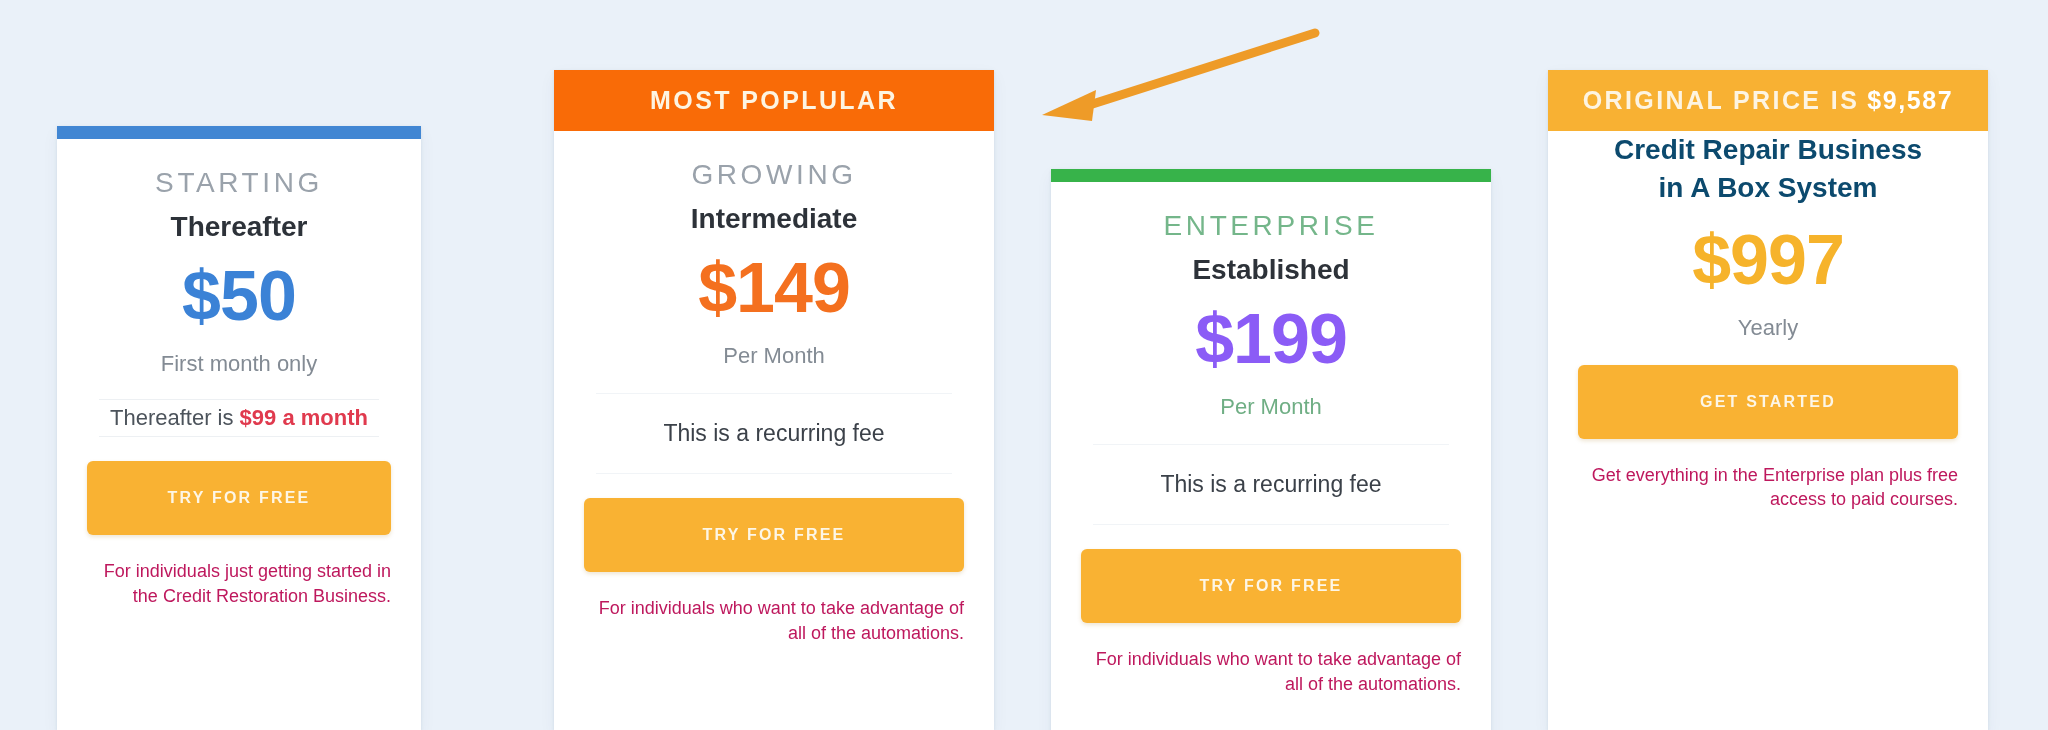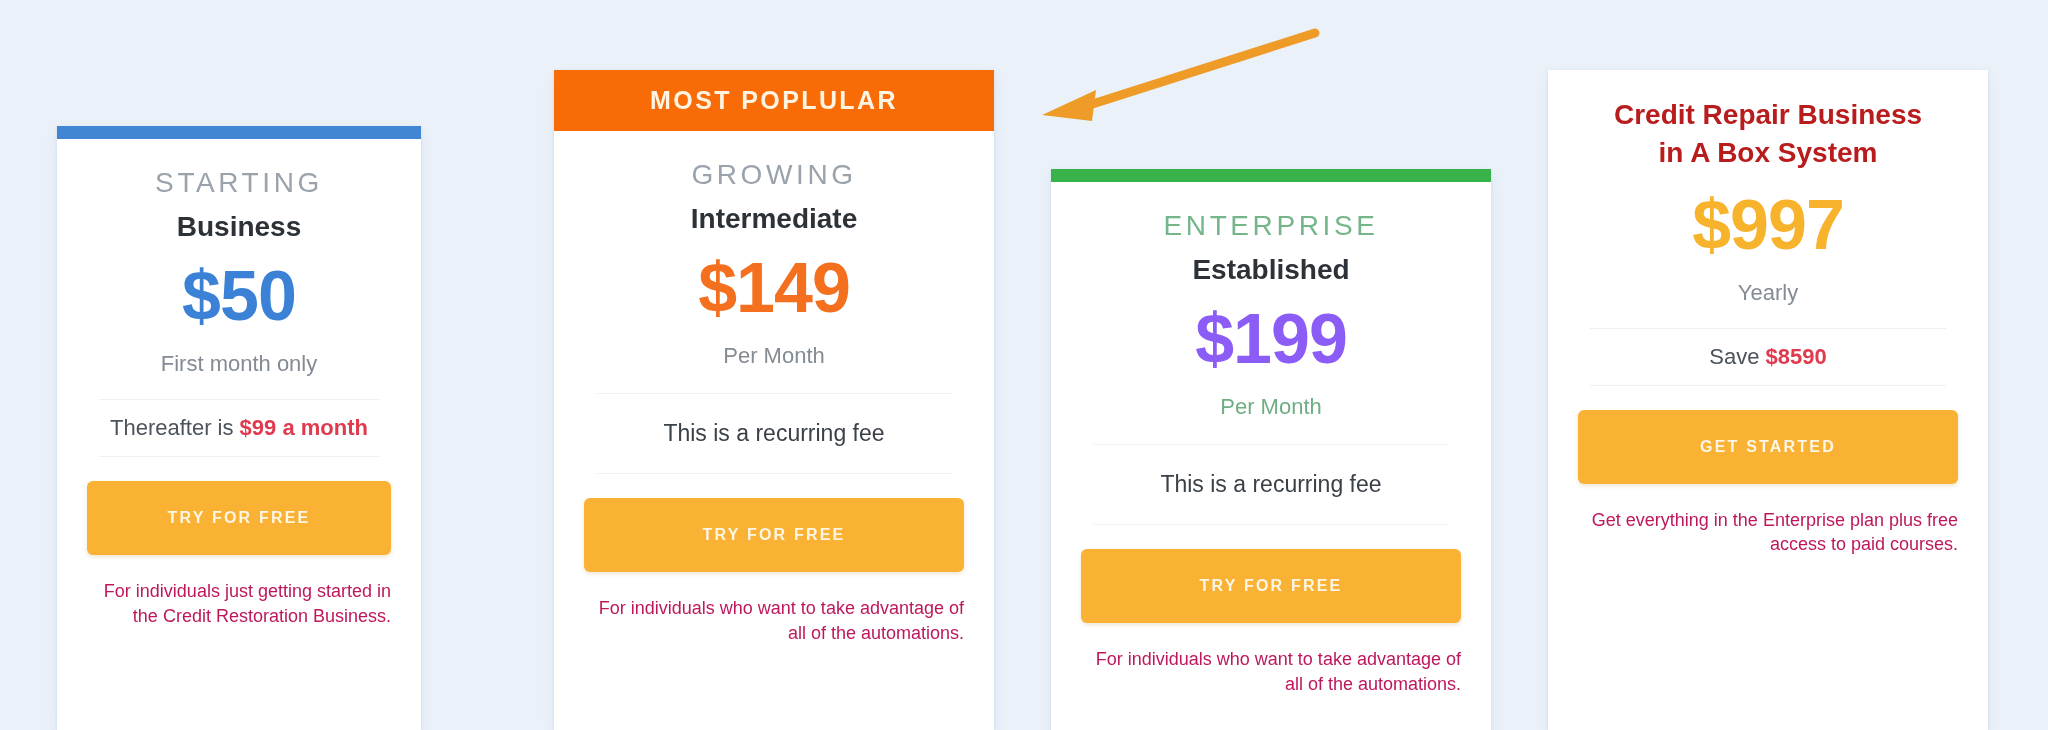--- a/index.html
+++ b/index.html
@@ -75,24 +75,23 @@
   .tier-green { color: #74b68a; }
 
   .tier-name {
     margin-top: 12px;
     font-size: 28px;
     font-weight: 700;
     color: #2d3239;
   }
 
   .headline {
-    margin-top: 26px;
     font-size: 28px;
     font-weight: 700;
-    color: #b91c1c;
+    color: #0c4a6e;
     line-height: 1.35;
   }
 
   .price {
     margin-top: 18px;
     font-size: 70px;
     font-weight: 800;
     line-height: 1;
     letter-spacing: -1px;
   }
@@ -104,21 +103,21 @@
   .period {
     margin-top: 20px;
     font-size: 22px;
     color: #838b94;
     font-weight: 400;
   }
   .period-green { color: #6fae84; }
 
   .note-box {
     margin: 22px 12px 0 12px;
-    padding: 15px 6px;
+    padding: 5px 6px;
     border-top: 1px solid #edf0f3;
     border-bottom: 1px solid #edf0f3;
     font-size: 22px;
     color: #4c535b;
   }
   .note-box .accent-red {
     color: #e03a4e;
     font-weight: 700;
   }
   .note-plain {
@@ -167,21 +166,21 @@
 </style>
 </head>
 <body>
 
 <div class="pricing-stage">
 
   <div class="card card-starting">
     <div class="accent-bar accent-blue"></div>
     <div class="card-body">
       <div class="tier-label tier-gray">STARTING</div>
-      <div class="tier-name">Business</div>
+      <div class="tier-name">Thereafter</div>
       <div class="price price-blue">$50</div>
       <div class="period">First month only</div>
       <div class="note-box">
         <span>Thereafter is </span><span class="accent-red">$99 a month</span>
       </div>
       <button class="cta">TRY FOR FREE</button>
       <div class="desc">For individuals just getting started in the Credit Restoration Business.</div>
     </div>
   </div>
 
@@ -205,30 +204,31 @@
       <div class="tier-name">Established</div>
       <div class="price price-green">$199</div>
       <div class="period period-green">Per Month</div>
       <div class="note-plain">This is a recurring fee</div>
       <button class="cta">TRY FOR FREE</button>
       <div class="desc">For individuals who want to take advantage of all of the automations.</div>
     </div>
   </div>
 
   <div class="card card-box">
+    <div class="banner banner-yellow">
+      <span>ORIGINAL PRICE IS </span>
+        <b>$9,587</b>
+    </div>
     <div class="card-body">
       <div class="headline">
         <span>Credit Repair Business</span><br>
         <span>in A Box System</span>
       </div>
       <div class="price price-yellow">$997</div>
       <div class="period">Yearly</div>
-      <div class="note-box">
-        <span>Save </span><span class="accent-red">$8590</span>
-      </div>
       <button class="cta">GET STARTED</button>
       <div class="desc">Get everything in the Enterprise plan plus free access to paid courses.</div>
     </div>
   </div>
 
   <svg class="annotation-arrow" viewBox="0 0 310 115">
     <line x1="295" y1="15" x2="60" y2="90" stroke="#ee9b28" stroke-width="9" stroke-linecap="round"></line>
     <polygon points="22,97 76,72 72,103" fill="#ee9b28"></polygon>
   </svg>
 

